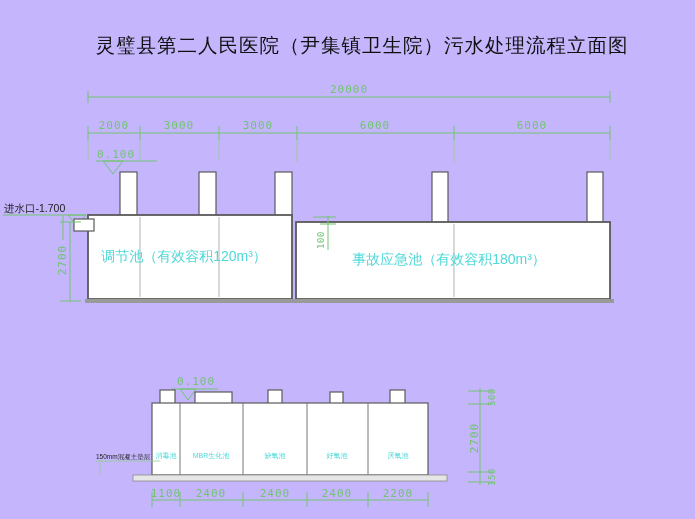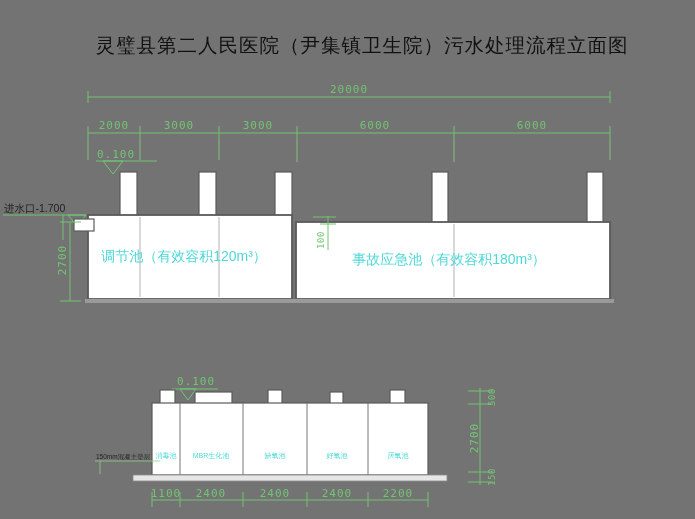--- a/index.html
+++ b/index.html
@@ -1,16 +1,16 @@
 <!DOCTYPE html>
 <html><head>
 <meta charset="utf-8">
 <style>
   html,body{margin:0;padding:0;background:#ffffff;}
-  #canvas{position:relative;width:695px;height:519px;background:#737373;overflow:hidden;
+  #canvas{position:relative;width:695px;height:519px;background:#c4b5fd;overflow:hidden;
           font-family:"Liberation Sans",sans-serif;}
   svg{position:absolute;left:0;top:0;}
   .dimline{stroke:#72c472;stroke-width:1;fill:none;}
   .dimthin{stroke:#8fd08f;stroke-width:0.8;fill:none;}
   .dimtext{fill:#72c472;font-family:"DejaVu Sans Mono",monospace;font-size:11px;letter-spacing:1px;}
   .dimtext-sm{fill:#72c472;font-family:"DejaVu Sans Mono",monospace;font-size:9px;letter-spacing:0.5px;}
   .outline{stroke:#5a5a5a;stroke-width:1.8;fill:#ffffff;}
   .outline-thin{stroke:#5a5a5a;stroke-width:1.2;fill:#ffffff;}
   .innerwall{stroke:#c9c9c9;stroke-width:1.4;fill:none;}
   .innerwall-dark{stroke:#777777;stroke-width:1;fill:none;}

